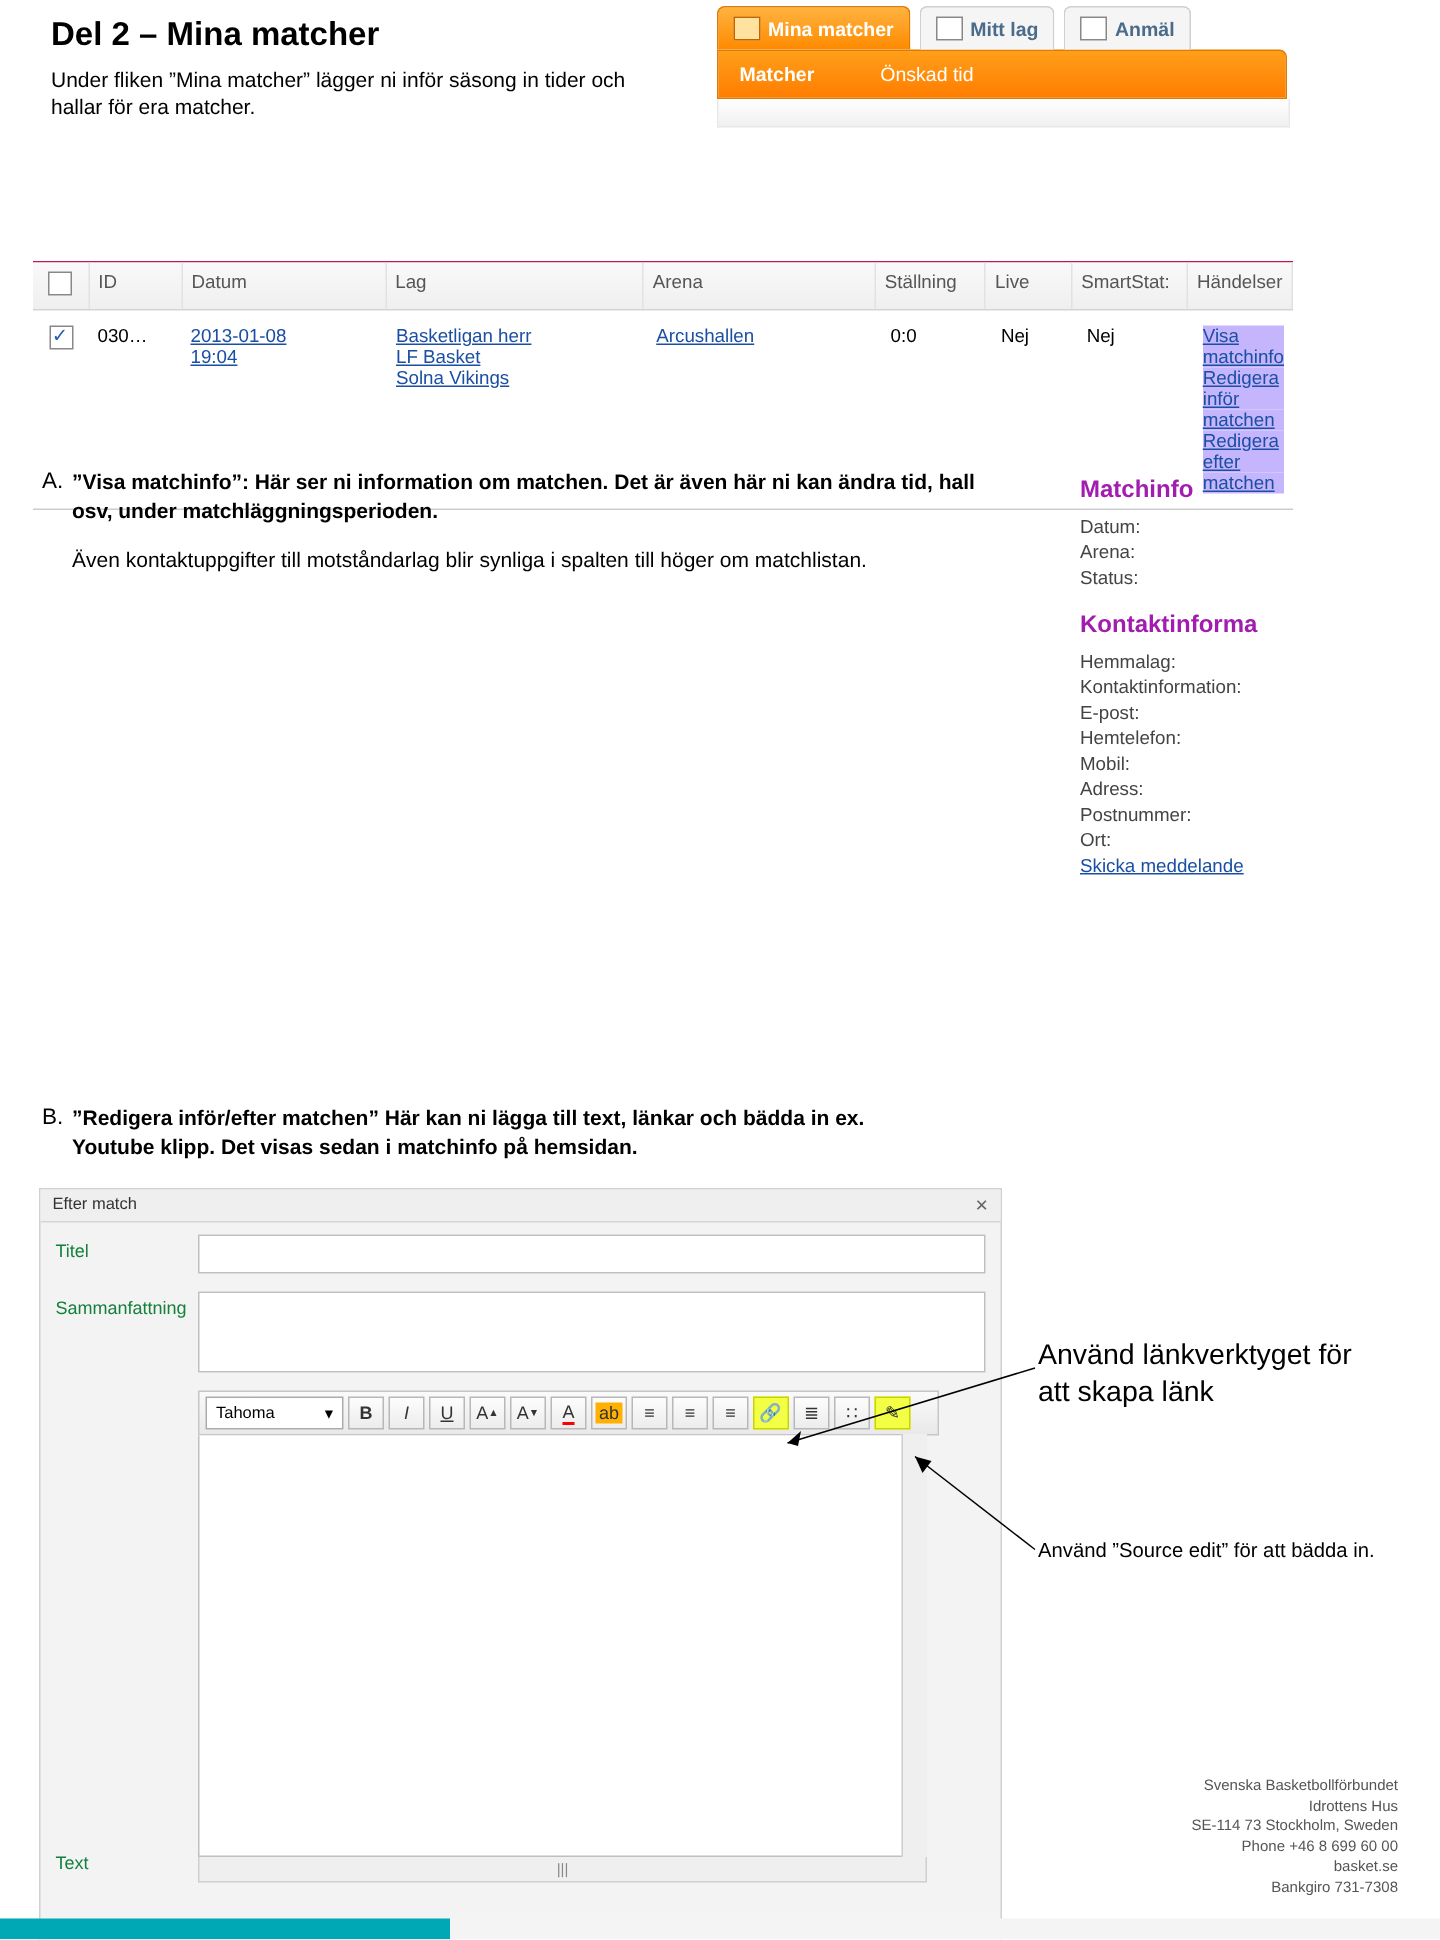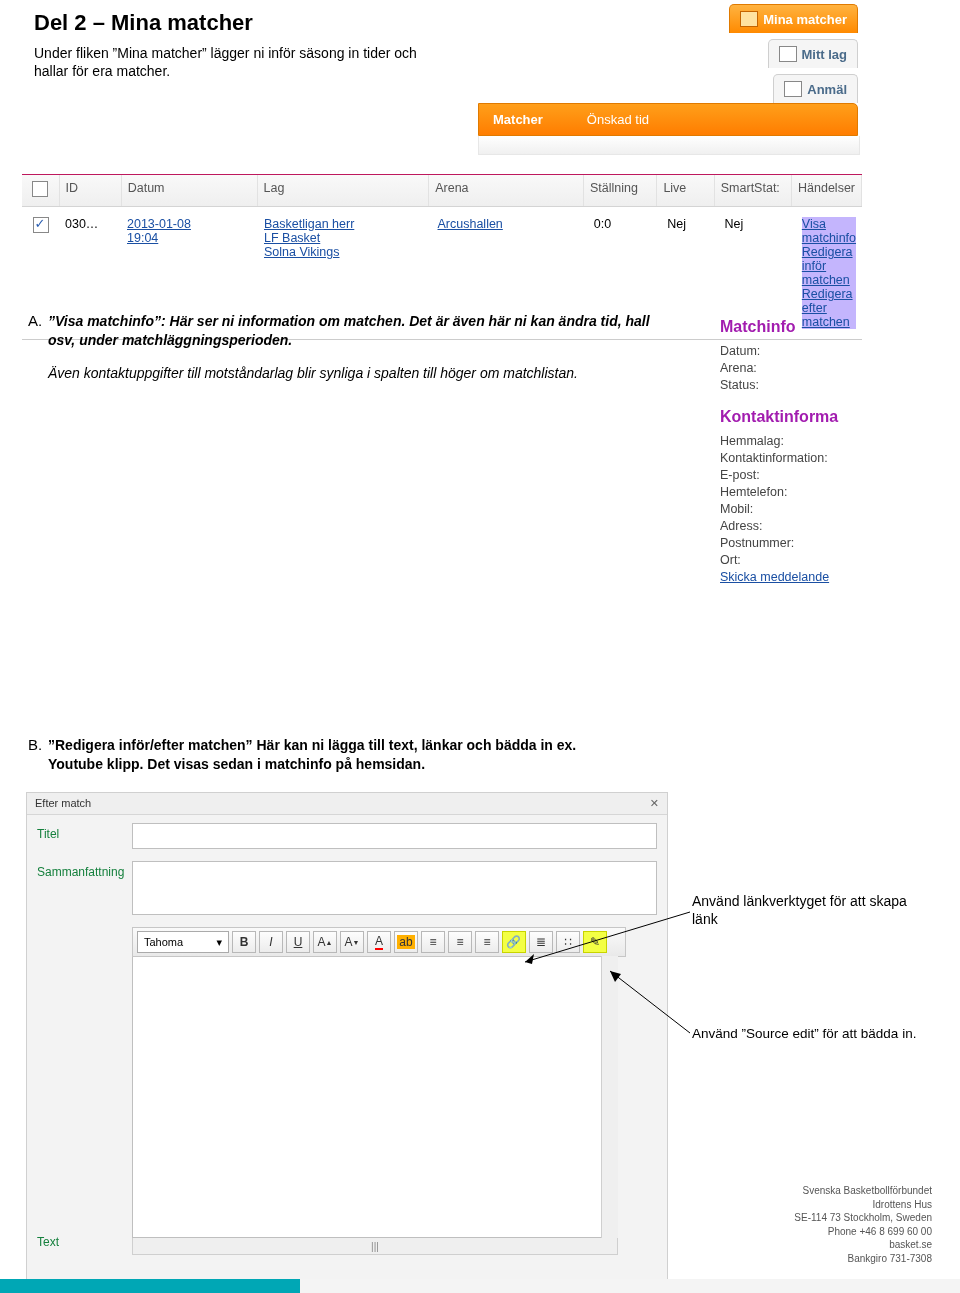--- a/index.html
+++ b/index.html
@@ -1,21 +1,21 @@
 <!DOCTYPE html>
 <html><head>
 <meta charset="utf-8">
 <style>
   html,body{margin:0;padding:0;font-family:Arial,Helvetica,sans-serif;background:#fff;color:#000;}
   .page{width:960px;height:1293px;position:relative;background:#fff;overflow:hidden;}
   .heading{font-size:22px;font-weight:bold;margin:10px 0 4px 34px;}
   .intro{font-size:14px;margin:8px 0 0 34px;width:420px;line-height:1.3;}
   
   .tabbar{position:absolute;top:4px;left:478px;width:380px;}
-  .tabs{display:flex;gap:6px;align-items:flex-end;flex-direction:column;}
+  .tabs{display:flex;gap:6px;align-items:flex-end;}
   .tab{display:flex;align-items:center;gap:5px;padding:6px 10px;border:1px solid #cfcfcf;border-bottom:none;border-radius:5px 5px 0 0;background:#f5f5f5;font-size:13px;font-weight:bold;color:#4a6b8a;}
   .tab.active{background:linear-gradient(#ffb340,#ff8a00);border-color:#e07a00;color:#fff;}
   .tab .ic{width:16px;height:14px;border:1px solid #888;background:#fff;display:inline-block;}
   .tab.active .ic{background:#ffe2a0;border-color:#c56400;}
   .subbar{background:linear-gradient(#ff9f1a,#ff7d00);border:1px solid #e07a00;border-radius:0 5px 0 0;padding:8px 14px;display:flex;gap:44px;color:#fff;font-size:13px;}
   .subbar span.act{font-weight:bold;}
   .grad{height:18px;width:380px;background:linear-gradient(#fff,#f0f0f0);border:1px solid #e7e7e7;border-top:none;}
   
   .tablebox{position:absolute;top:174px;left:22px;width:840px;border-top:1px solid #be185d;border-bottom:1px solid #ccc;font-size:13px;}
   .thead{display:flex;background:linear-gradient(#f9f9f9,#efefef);border-bottom:1px solid #d4d4d4;}
@@ -33,21 +33,21 @@
   .td{padding:4px 6px;font-size:12.5px;}
   .lnk{color:#1a4fa3;text-decoration:underline;cursor:pointer;}
   .chkbox{width:14px;height:14px;border:1px solid #888;display:inline-block;position:relative;}
   .chkbox.off{background:#fff;}
   .chkbox.on{background:#fff;}
   .chkbox.on::after{content:"✓";position:absolute;top:-2px;left:1px;font-size:13px;color:#2a5db0;}
   .hl{background:#c4b5fd;}
   .td .line{display:block;}
   
   .sectA{position:absolute;top:312px;left:48px;width:620px;font-size:14px;line-height:1.35;}
-  .sectA p{margin:0 0 14px 0;font-style:italic;}
+  .sectA p{margin:0 0 14px 0;}
   .letter{position:absolute;font-size:15px;}
   
   .side{position:absolute;top:318px;left:720px;width:150px;font-size:12.5px;color:#333;}
   .side h4{font-size:16px;color:#a21caf;margin:0 0 8px 0;font-weight:bold;}
   .side .row{margin:3px 0;color:#444;}
   
   .sectB{position:absolute;top:736px;left:48px;width:560px;font-size:14px;line-height:1.35;}
   
   .editor{position:absolute;top:792px;left:26px;width:640px;background:#f3f3f3;border:1px solid #d0d0d0;font-size:12px;}
   .editor .titlebar{background:#efefef;padding:4px 8px;border-bottom:1px solid #d6d6d6;font-size:11px;color:#333;display:flex;justify-content:space-between;}
@@ -58,21 +58,21 @@
   .finput{flex:1;height:24px;border:1px solid #bfbfbf;background:#fff;}
   .ftextarea{flex:1;height:52px;border:1px solid #bfbfbf;background:#fff;}
   .toolbar{display:flex;align-items:center;gap:3px;border:1px solid #c6c6c6;background:linear-gradient(#fafafa,#e9e9e9);padding:3px 4px;margin-left:95px;margin-bottom:0;width:484px;}
   .toolbar .sel{width:78px;height:20px;border:1px solid #aaa;background:#fff;font-size:11px;display:flex;align-items:center;justify-content:space-between;padding:0 6px;}
   .tb{width:22px;height:20px;border:1px solid #b8b8b8;background:linear-gradient(#fdfdfd,#ececec);display:flex;align-items:center;justify-content:center;font-size:12px;color:#333;}
   .tb.hl1{background:#f3ff44;border-color:#c8d400;}
   .editarea{margin-left:95px;width:484px;height:280px;border:1px solid #bfbfbf;border-top:none;background:#fff;position:relative;}
   .scroll-edit{position:absolute;right:-1px;top:-1px;width:16px;height:282px;background:#efefef;border-left:1px solid #cfcfcf;}
   .hscroll{margin-left:95px;width:484px;height:16px;background:#efefef;border:1px solid #cfcfcf;border-top:none;display:flex;align-items:center;justify-content:center;font-size:10px;color:#888;}
   
-  .callout1{position:absolute;top:892px;left:692px;width:230px;font-size:14px;line-height:1.3;}
+  .callout1{position:absolute;top:892px;left:692px;width:230px;font-size:19px;line-height:1.3;}
   .callout2{position:absolute;top:1025px;left:692px;width:230px;font-size:13.5px;line-height:1.3;}
   
   .footer{position:absolute;bottom:28px;right:28px;text-align:right;font-size:10px;color:#555;line-height:1.35;}
   .colorbar{position:absolute;bottom:0;left:0;width:960px;height:14px;display:flex;}
   .colorbar div{height:14px;}
 </style>
 </head>
 <body>
 <div class="page">
 

